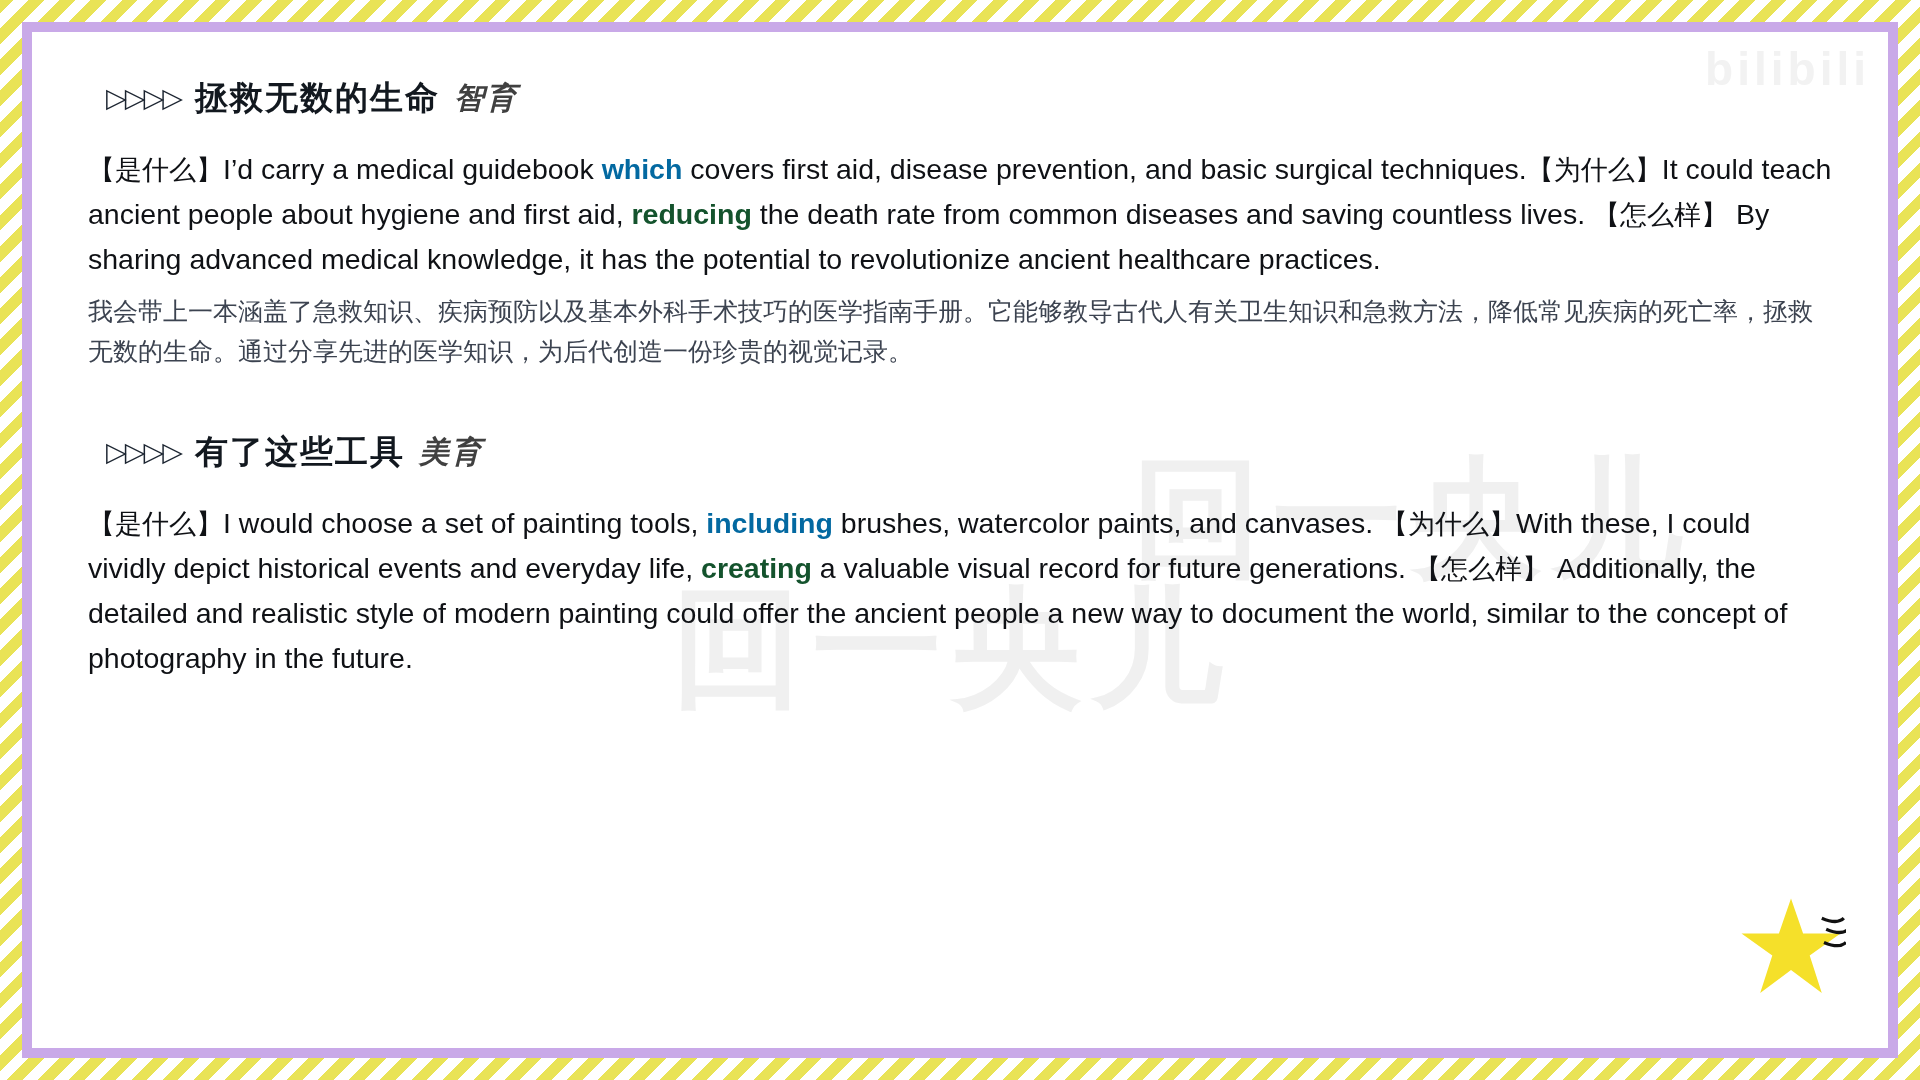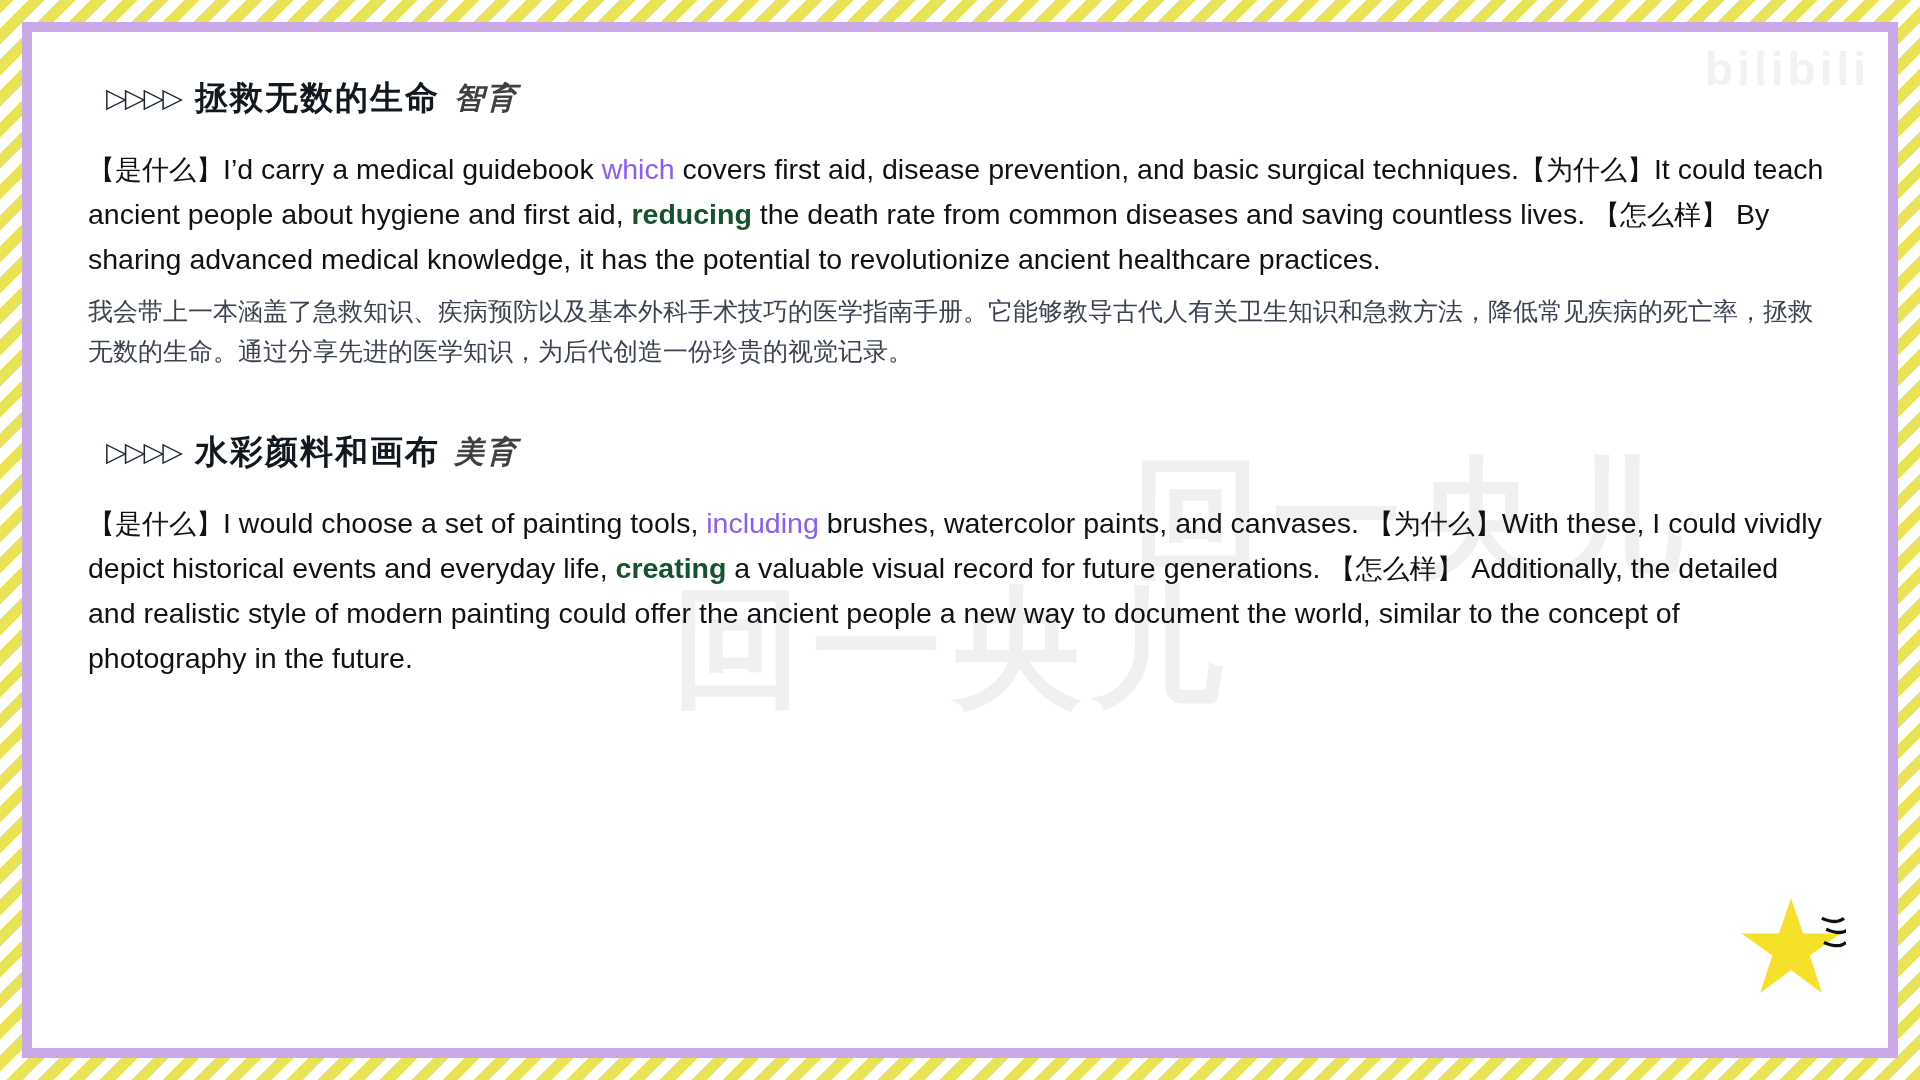--- a/index.html
+++ b/index.html
@@ -120,21 +120,21 @@
     text-align: left;
     margin: 0 0 6px 0;
     word-break: break-word;
   }
   .para .en { font-family: "Liberation Sans", sans-serif; }
   .para .cnmark {
     font-family: "DejaVu Sans", "Liberation Sans", sans-serif;
     font-weight: normal;
     font-size: 27px;
   }
-  .hl-blue   { color: #8b5cf6; font-weight: normal; }
+  .hl-blue   { color: #0369a1; font-weight: bold; }
   .hl-purple { color: #14532d; font-weight: bold; }
 
   .cn-body {
     position: relative;
     z-index: 2;
     font-family: "DejaVu Serif", "Liberation Serif", serif;
     font-size: 25px;
     line-height: 1.6;
     color: #3c4350;
     text-align: left;
@@ -169,21 +169,21 @@
           <span class="heading-tag">智育</span>
         </div>
         <p class="para"><span class="cnmark">【是什么】</span><span class="en">I’d carry a medical guidebook </span><span class="hl-blue">which</span><span class="en"> covers first aid, disease prevention, and basic surgical techniques.</span><span class="cnmark">【为什么】</span><span class="en">It could teach ancient people about hygiene and first aid, </span><span class="hl-purple">reducing</span><span class="en"> the death rate from common diseases and saving countless lives. </span><span class="cnmark">【怎么样】</span><span class="en"> By sharing advanced medical knowledge, it has the potential to revolutionize ancient healthcare practices.</span></p>
         <div class="block-gap"></div>
         <div class="cn-body">我会带上一本涵盖了急救知识、疾病预防以及基本外科手术技巧的医学指南手册。它能够教导古代人有关卫生知识和急救方法，降低常见疾病的死亡率，拯救无数的生命。通过分享先进的医学知识，为后代创造一份珍贵的视觉记录。</div>
       </div>
 
       <div class="section sec2">
         <div class="heading">
           <span class="tri-group">▷▷▷▷</span>
-          <span class="heading-title">水彩颜料和画布</span>
+          <span class="heading-title">有了这些工具</span>
           <span class="heading-tag">美育</span>
         </div>
         <p class="para"><span class="cnmark">【是什么】</span><span class="en">I would choose a set of painting tools, </span><span class="hl-blue">including</span><span class="en"> brushes, watercolor paints, and canvases. </span><span class="cnmark">【为什么】</span><span class="en">With these, I could vividly depict historical events and everyday life, </span><span class="hl-purple">creating</span><span class="en"> a valuable visual record for future generations. </span><span class="cnmark">【怎么样】</span><span class="en"> Additionally, the detailed and realistic style of modern painting could offer the ancient people a new way to document the world, similar to the concept of photography in the future.</span></p>
         <div class="block-gap"></div>
       </div>
 
     </div>
   </div>
 </div>
 

